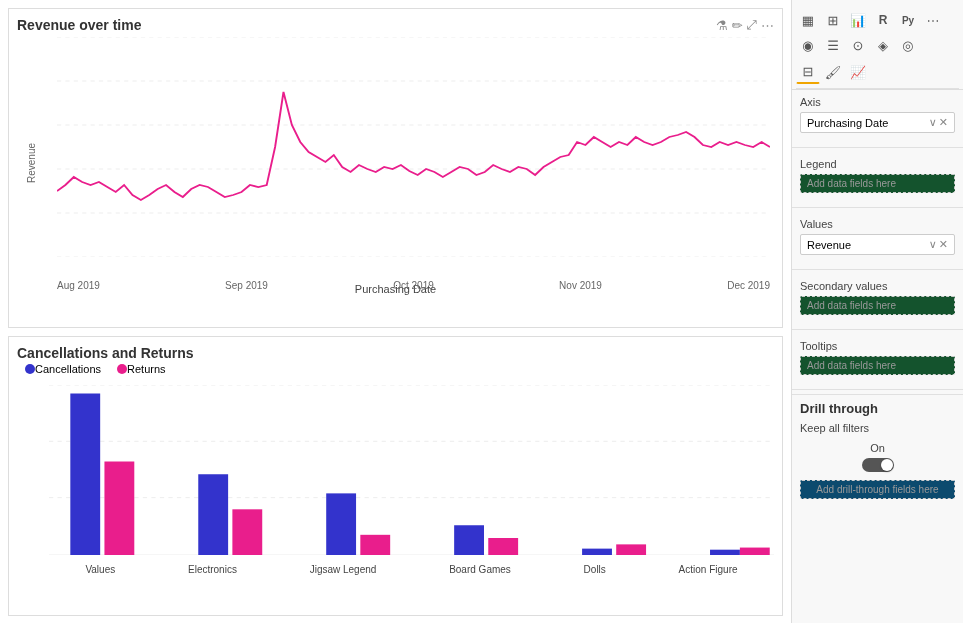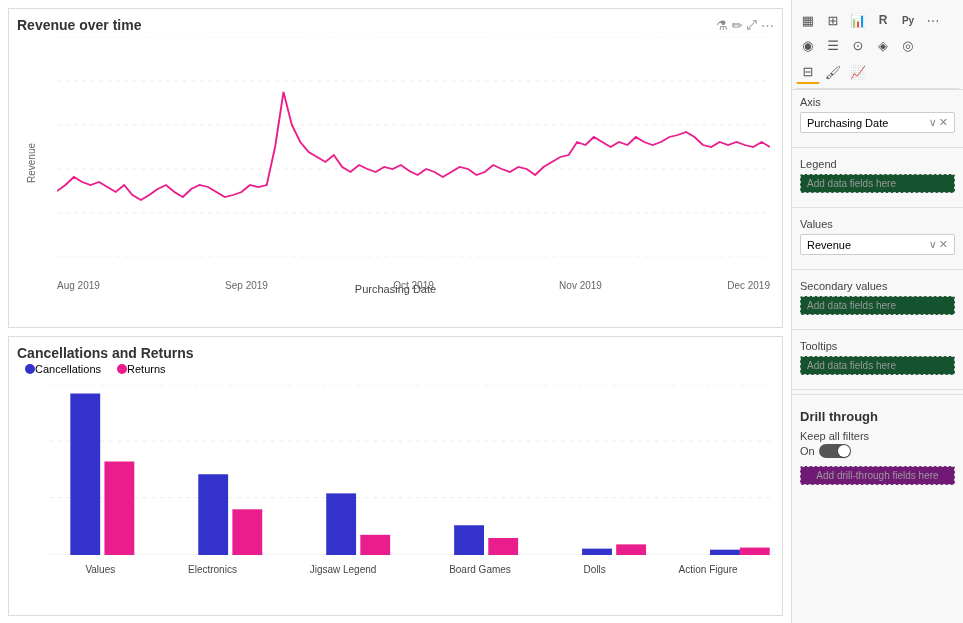--- a/index.html
+++ b/index.html
@@ -28,33 +28,33 @@
     .toolbar-icon.active { border-bottom: 2px solid #f0a500; }
     
     .panel-section { padding: 6px 8px; }
     .panel-section-label { font-size: 11px; color: #444; font-weight: 500; margin-bottom: 4px; }
     
     .field-pill { display: flex; align-items: center; justify-content: space-between; background: white; border: 1px solid #ccc; border-radius: 2px; padding: 3px 6px; font-size: 11px; margin-bottom: 4px; }
     .field-pill-actions { display: flex; gap: 2px; color: #888; }
     
     .add-field-placeholder { font-size: 10px; color: #999; border: 1px dashed #ccc; padding: 3px 6px; border-radius: 2px; margin-bottom: 4px; background: #14532d; }
     
-    .drillthrough-section { padding: 14px 8px; border-top: 1px solid #e0e0e0; }
+    .drillthrough-section { padding: 6px 8px; border-top: 1px solid #e0e0e0; }
     .drillthrough-title { font-size: 13px; font-weight: 600; color: #333; margin-bottom: 6px; }
     .toggle-label { font-size: 11px; color: #444; }
     .toggle-container { display: flex; align-items: center; gap: 4px; }
     .toggle-state { font-size: 11px; color: #444; }
     .toggle { width: 32px; height: 14px; border-radius: 7px; position: relative; cursor: pointer; }
     .toggle.off { background: #ccc; }
     .toggle.on { background: #555; }
     .toggle-knob { width: 12px; height: 12px; border-radius: 50%; background: white; position: absolute; top: 1px; box-shadow: 0 1px 2px rgba(0,0,0,0.3); }
     .toggle.off .toggle-knob { left: 1px; }
     .toggle.on .toggle-knob { left: 19px; }
     
-    .add-drill-fields { font-size: 10px; color: #999; border: 1px dashed #ccc; padding: 3px 6px; border-radius: 2px; background: #701a75; text-align: center; }
+    .add-drill-fields { font-size: 10px; color: #999; border: 1px dashed #ccc; padding: 3px 6px; border-radius: 2px; background: #0c4a6e; text-align: center; }
     
     svg { display: block; }
     
     .divider { height: 1px; background: #e0e0e0; margin: 4px 0; }
   </style>
 </head>
 <body>
 
 <div class="main-content">
 
@@ -232,21 +232,21 @@
   </div>
 
   <div class="divider"></div>
 
   <div class="drillthrough-section">
     <div class="drillthrough-title">Drill through</div>
 
 
     <div style="margin-bottom:8px;">
       <div class="toggle-label">Keep all filters</div>
-      <div class="toggle-container" style="margin-top:2px;">
+      <div class="toggle-container" style="margin-top:8px;flex-direction:column;">
         <span class="toggle-state">On</span>
         <div class="toggle on">
           <div class="toggle-knob"></div>
         </div>
       </div>
     </div>
 
     <div class="add-drill-fields">Add drill-through fields here</div>
   </div>
 </div>

